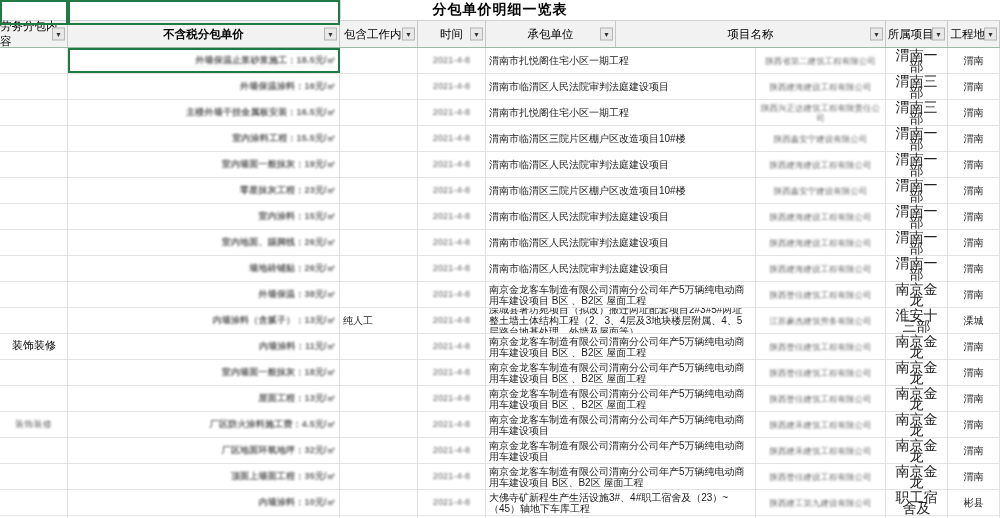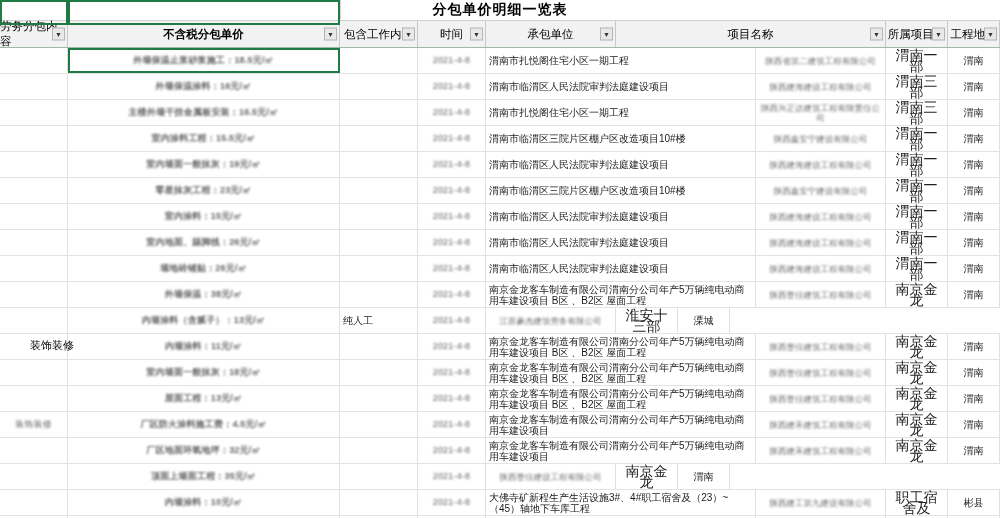--- a/index.html
+++ b/index.html
@@ -104,21 +104,21 @@
     border-right: 1px solid #e0e0e0;
     box-sizing: border-box;
     overflow: hidden;
     display: flex;
     align-items: center;
     padding: 0 3px;
     font-size: 10px;
     line-height: 11px;
   }
   .cell.ctr { justify-content: center; text-align: center; }
-  .cell.lft { justify-content: center; text-align: left; }
+  .cell.lft { justify-content: flex-end; text-align: left; }
 
   
   .blur {
     filter: blur(1.15px);
     color: #666;
     font-size: 9px;
     white-space: nowrap;
     letter-spacing: 0.2px;
   }
   .blur2 {
@@ -141,21 +141,21 @@
 
   
   .selected {
     outline: 2px solid #1f7a43;
     outline-offset: -2px;
     z-index: 5;
   }
   
   .merge-label {
     position: absolute;
-    left: 18px;
+    left: 0;
     top: 0;
     width: 68px;
     display: flex;
     align-items: center;
     justify-content: center;
     font-size: 11px;
     color: #000;
     pointer-events: none;
   }
   .hdr-name-green {
@@ -489,20 +489,23 @@
         </div>
         <div class="cell c1 lft">
           <span class="blur">内墙涂料（含腻子）：13元/㎡</span>
         </div>
         <div class="cell c2 lft">
           <span class="semiclear">纯人工</span>
         </div>
         <div class="cell c3 ctr">
           <span class="blur">2021-4-8</span>
         </div>
+        <div class="cell c4 lft">
+          <span class="semiclear">溧城县著坊苑项目（拟改）搬迁两址配套项目2#3#5#两址整土墙土体结构工程（2、3、4层及3地块楼层附属、4、5层路台地基处理、外墙及屋面等）</span>
+        </div>
         <div class="cell c5 ctr">
           <span class="blur2">江苏豪杰建筑劳务有限公司</span>
         </div>
         <div class="cell c6 ctr">
           <span class="dept">淮安十三部</span>
         </div>
         <div class="cell c7 ctr">
           <span class="place">溧城</span>
         </div>
       </div>
@@ -641,20 +644,23 @@
           <span class="blur"></span>
         </div>
         <div class="cell c1 lft">
           <span class="blur">顶面上墙面工程：35元/㎡</span>
         </div>
         <div class="cell c2 lft">
           <span class="blur"></span>
         </div>
         <div class="cell c3 ctr">
           <span class="blur">2021-4-8</span>
+        </div>
+        <div class="cell c4 lft">
+          <span class="semiclear">南京金龙客车制造有限公司渭南分公司年产5万辆纯电动商用车建设项目 B区、B2区 屋面工程</span>
         </div>
         <div class="cell c5 ctr">
           <span class="blur2">陕西誉佳建设工程有限公司</span>
         </div>
         <div class="cell c6 ctr">
           <span class="dept">南京金龙</span>
         </div>
         <div class="cell c7 ctr">
           <span class="place">渭南</span>
         </div>

